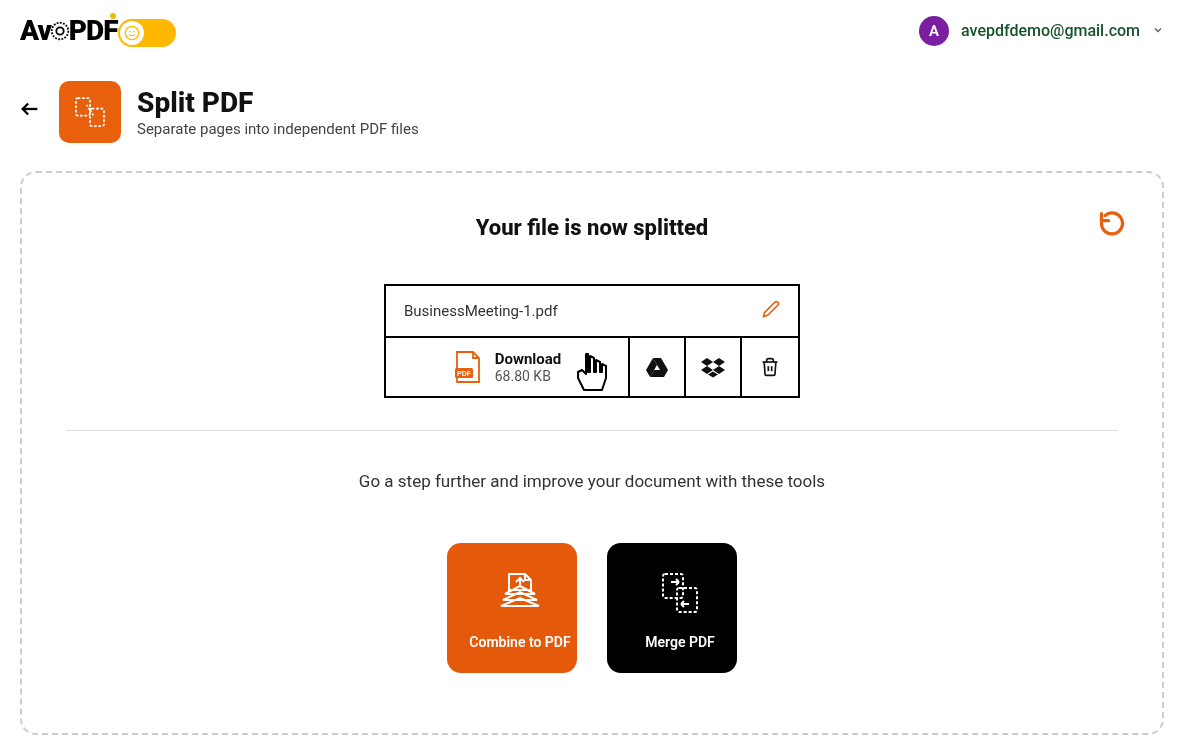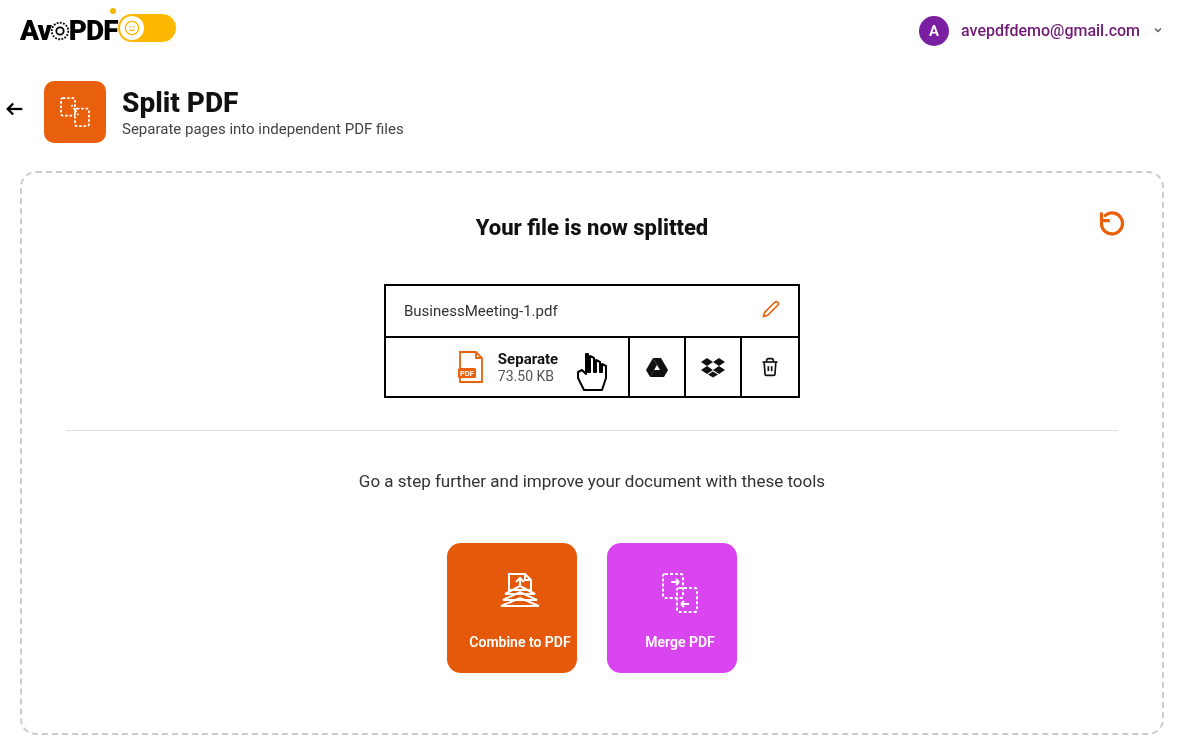--- a/index.html
+++ b/index.html
@@ -15,21 +15,21 @@
     overflow: hidden;
   }
   .header {
     display: flex;
     align-items: center;
     justify-content: space-between;
     padding: 14px 20px;
   }
   .header-left {
     display: flex;
-    align-items: flex-start;
+    align-items: flex-end;
   }
   .logo {
     font-size: 28px;
     font-weight: 900;
     letter-spacing: -1px;
     color: #000;
     display: flex;
     align-items: center;
   }
   .logo-gear {
@@ -81,32 +81,32 @@
     background: #7b1fa2;
     color: #fff;
     display: flex;
     align-items: center;
     justify-content: center;
     font-weight: 600;
     font-size: 15px;
   }
   .user-email {
     font-size: 16px;
-    color: #701a75;
+    color: #14532d;
     font-weight: 500;
   }
   .chevron {
     color: #555;
   }
   
   .title-section {
     display: flex;
     align-items: center;
     gap: 16px;
-    padding: 20px 20px 28px 4px;
+    padding: 20px 20px 28px 19px;
   }
   .back-arrow {
     font-size: 24px;
     cursor: pointer;
     color: #000;
     margin-right: 2px;
   }
   .tool-icon {
     width: 62px;
     height: 62px;
@@ -240,21 +240,21 @@
     justify-content: center;
     gap: 14px;
     cursor: pointer;
     color: #fff;
     padding-left: 16px;
   }
   .tool-card-1 {
     background: #e5590b;
   }
   .tool-card-2 {
-    background: #d946ef;
+    background: #000000;
   }
   .tool-card-label {
     font-size: 14px;
     font-weight: 600;
   }
 </style>
 </head>
 <body>
 
 <div class="header">
@@ -336,22 +336,22 @@
       </div>
       <div class="file-row-actions">
         <div class="download-cell">
           <svg width="30" height="34" viewBox="0 0 30 34">
             <path d="M4 2 L20 2 L26 8 L26 32 L4 32 Z" fill="none" stroke="#e8600c" stroke-width="1.8"></path>
             <path d="M20 2 L20 8 L26 8" fill="none" stroke="#e8600c" stroke-width="1.8"></path>
             <rect x="2" y="18" width="18" height="10" rx="1.5" fill="#e8600c"></rect>
             <text x="11" y="25.5" font-size="7" fill="#fff" text-anchor="middle" font-family="Arial" font-weight="bold">PDF</text>
           </svg>
           <div class="download-text-group">
-            <div class="download-label">Separate</div>
-            <div class="download-size">73.50 KB</div>
+            <div class="download-label">Download</div>
+            <div class="download-size">68.80 KB</div>
           </div>
         </div>
         <div class="action-cell">
           <svg width="24" height="22" viewBox="0 0 24 22">
             <path d="M8 2 L16 2 L23 14 L15 14 Z" fill="#111"></path>
             <path d="M8 2 L1 14 L5 21 L12 9 Z" fill="#111"></path>
             <path d="M15 14 L23 14 L19 21 L5 21 L9 14 Z" fill="#111"></path>
           </svg>
         </div>
         <div class="action-cell">

